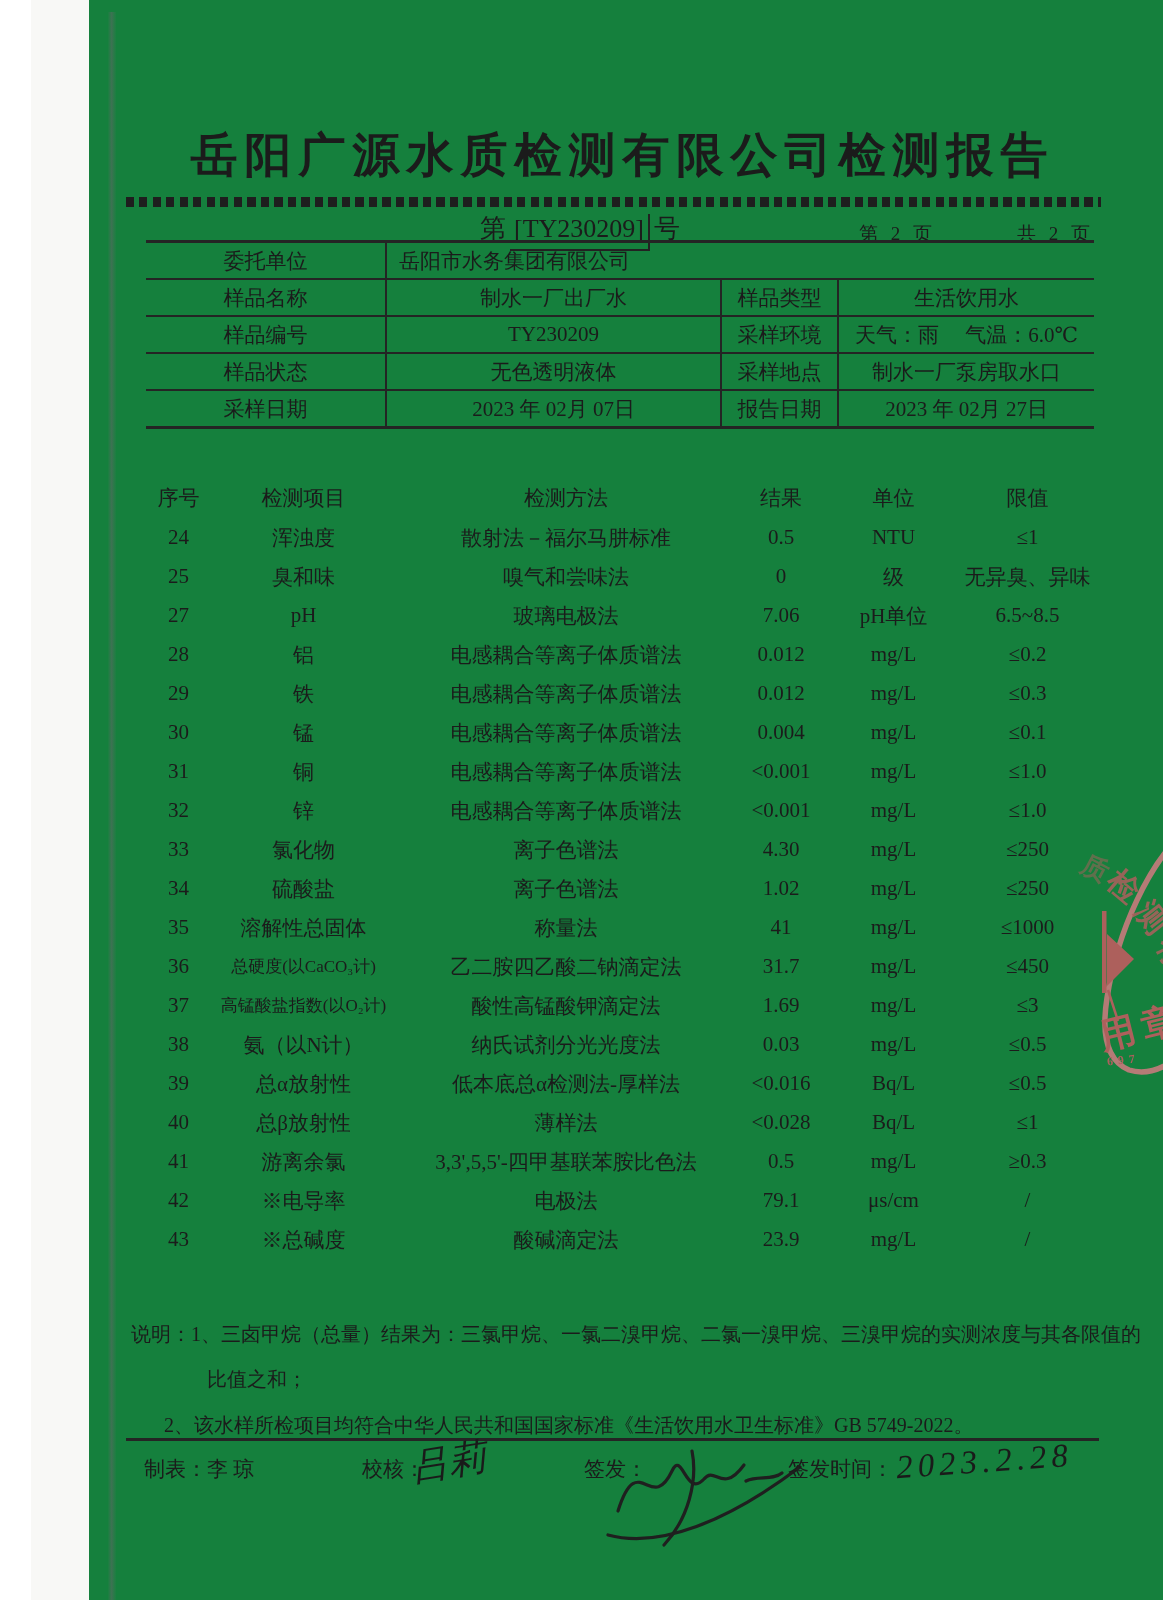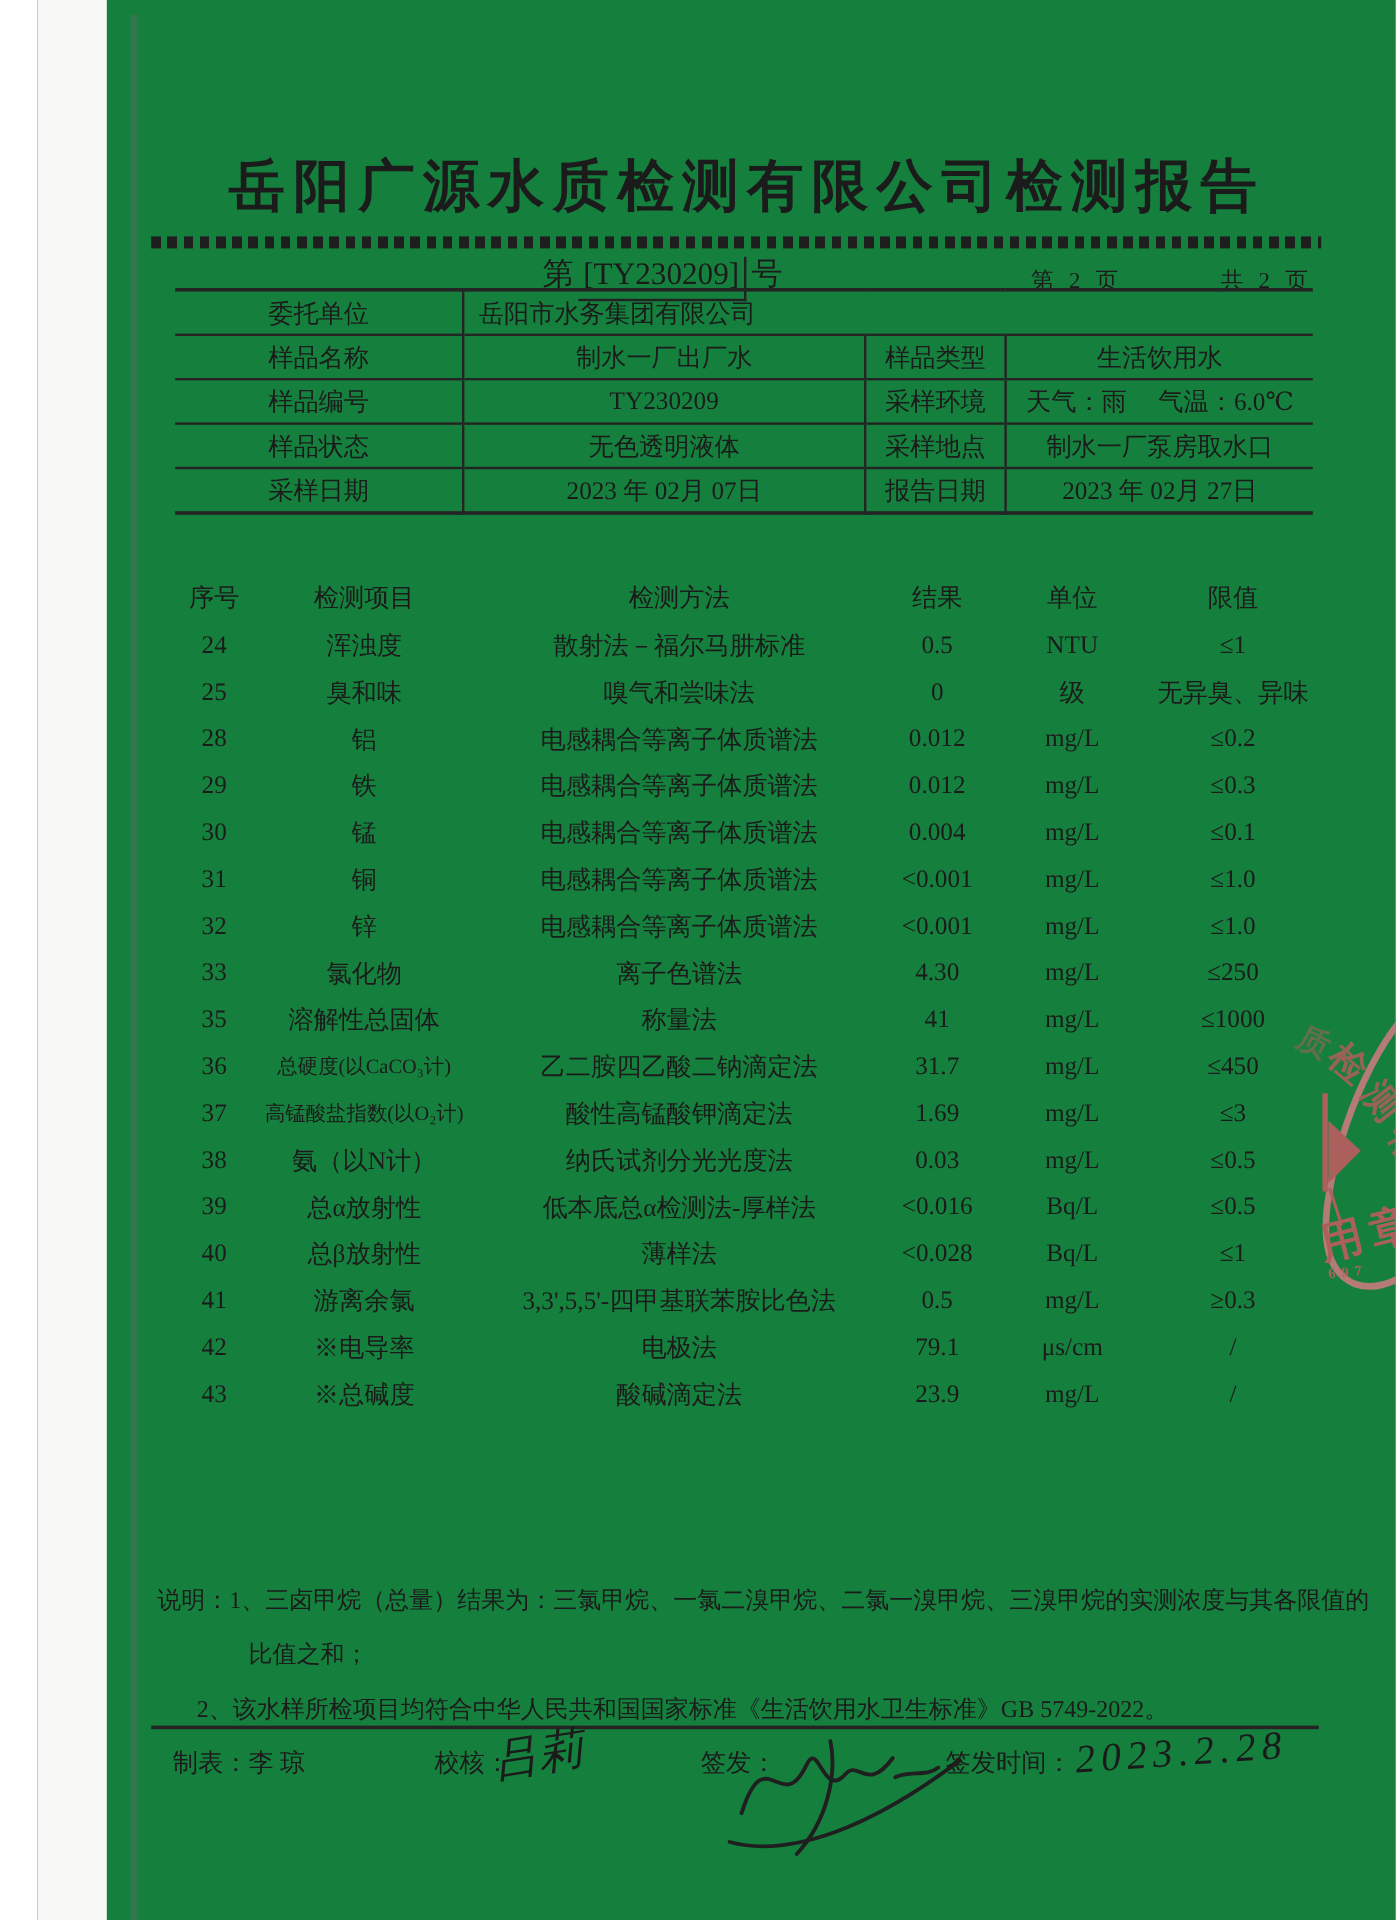--- a/index.html
+++ b/index.html
@@ -6,21 +6,21 @@
   .page{position:relative;width:1163px;height:1600px;background:#15803d;overflow:hidden;
         font-family:"Liberation Serif","DejaVu Serif",serif;color:#1b1b1b;margin-left:31px;}
   .left-strip{position:absolute;left:0;top:0;width:58px;height:100%;background:#f8f8f6;}
   .scan-line{position:absolute;left:77px;top:12px;width:8px;height:1588px;
         background:linear-gradient(to right,rgba(130,130,130,0.04),rgba(100,100,104,0.5) 45%,rgba(130,130,130,0.04));}
   .title{position:absolute;left:60px;right:40px;top:116px;text-align:center;
         font-family:"Liberation Sans","DejaVu Sans",sans-serif;
         font-size:47px;font-weight:bold;letter-spacing:7px;line-height:78px;white-space:nowrap;}
   .dot-line{position:absolute;left:95px;top:197px;width:975px;height:10px;
         background:repeating-linear-gradient(90deg,#1e1e1e 0 8px,transparent 8px 13.5px);}
-  .doc-no{position:absolute;left:0;width:1042px;top:211px;text-align:center;font-size:26px;white-space:nowrap;}
+  .doc-no{position:absolute;left:0;width:1042px;top:211px;text-align:center;font-size:26px;white-space:nowrap;padding-left:28px;}
   .doc-no .num{display:inline-block;border-bottom:2px solid #222;border-right:2px solid #222;
         padding:0 4px 5px 4px;margin:0 4px;}
   .page-info{position:absolute;left:828px;top:221px;width:235px;display:flex;
         justify-content:space-between;font-size:19px;letter-spacing:4px;white-space:nowrap;}
   table{border-collapse:collapse;table-layout:fixed;}
   .info-table{position:absolute;left:115px;top:240px;width:948px;font-size:21px;
         border-top:3px solid #242424;border-bottom:3px solid #242424;}
   .info-table td{height:35px;border-top:2px solid #242424;text-align:center;padding:0;
         overflow:hidden;white-space:nowrap;}
   .info-table tr:first-child td{border-top:none;}
@@ -136,20 +136,28 @@
     <tr>
       <td>25</td>
       <td>臭和味</td>
       <td>嗅气和尝味法</td>
       <td>0</td>
       <td>级</td>
       <td>无异臭、异味</td>
     </tr>
 
 
+    <tr>
+      <td>27</td>
+      <td>pH</td>
+      <td>玻璃电极法</td>
+      <td>7.06</td>
+      <td>pH单位</td>
+      <td>6.5~8.5</td>
+    </tr>
 
     <tr>
       <td>28</td>
       <td>铝</td>
       <td>电感耦合等离子体质谱法</td>
       <td>0.012</td>
       <td>mg/L</td>
       <td>≤0.2</td>
     </tr>
 
@@ -191,20 +199,28 @@
 
     <tr>
       <td>33</td>
       <td>氯化物</td>
       <td>离子色谱法</td>
       <td>4.30</td>
       <td>mg/L</td>
       <td>≤250</td>
     </tr>
 
+    <tr>
+      <td>34</td>
+      <td>硫酸盐</td>
+      <td>离子色谱法</td>
+      <td>1.02</td>
+      <td>mg/L</td>
+      <td>≤250</td>
+    </tr>
 
     <tr>
       <td>35</td>
       <td>溶解性总固体</td>
       <td>称量法</td>
       <td>41</td>
       <td>mg/L</td>
       <td>≤1000</td>
     </tr>
 

